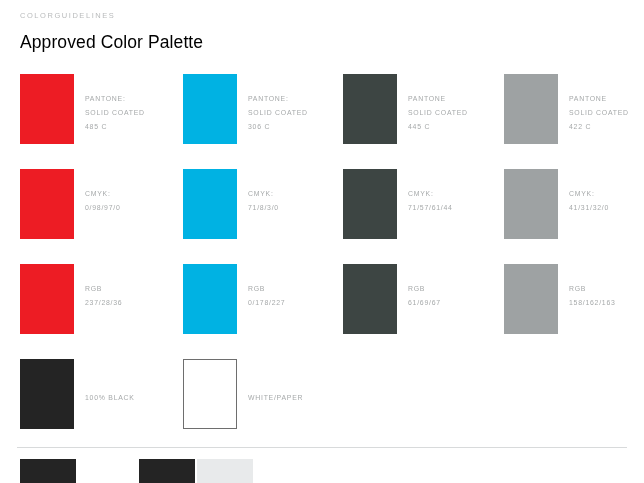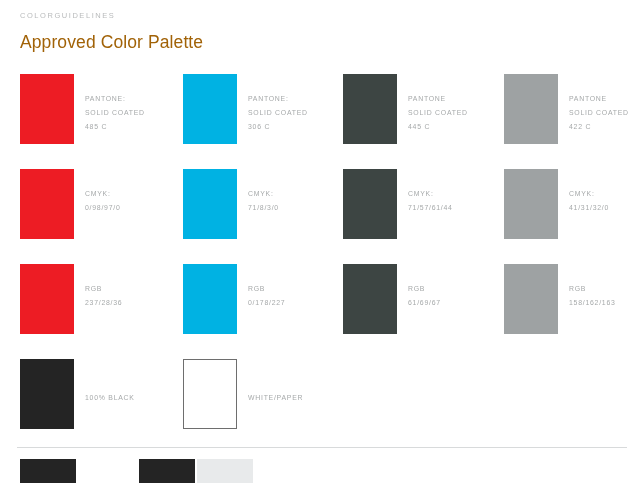--- a/index.html
+++ b/index.html
@@ -32,21 +32,21 @@
     letter-spacing: 1.55px;
     color: #b9bbbc;
     text-transform: uppercase;
     white-space: nowrap;
   }
   .page-title {
     position: absolute;
     left: 20px;
     top: 32px;
     font-size: 17.5px;
-    color: #a16207;
+    color: #000000;
     letter-spacing: 0.1px;
     white-space: nowrap;
   }
 
   
   .grid {
     position: absolute;
     left: 0;
     top: 74px;
     width: 644px;

